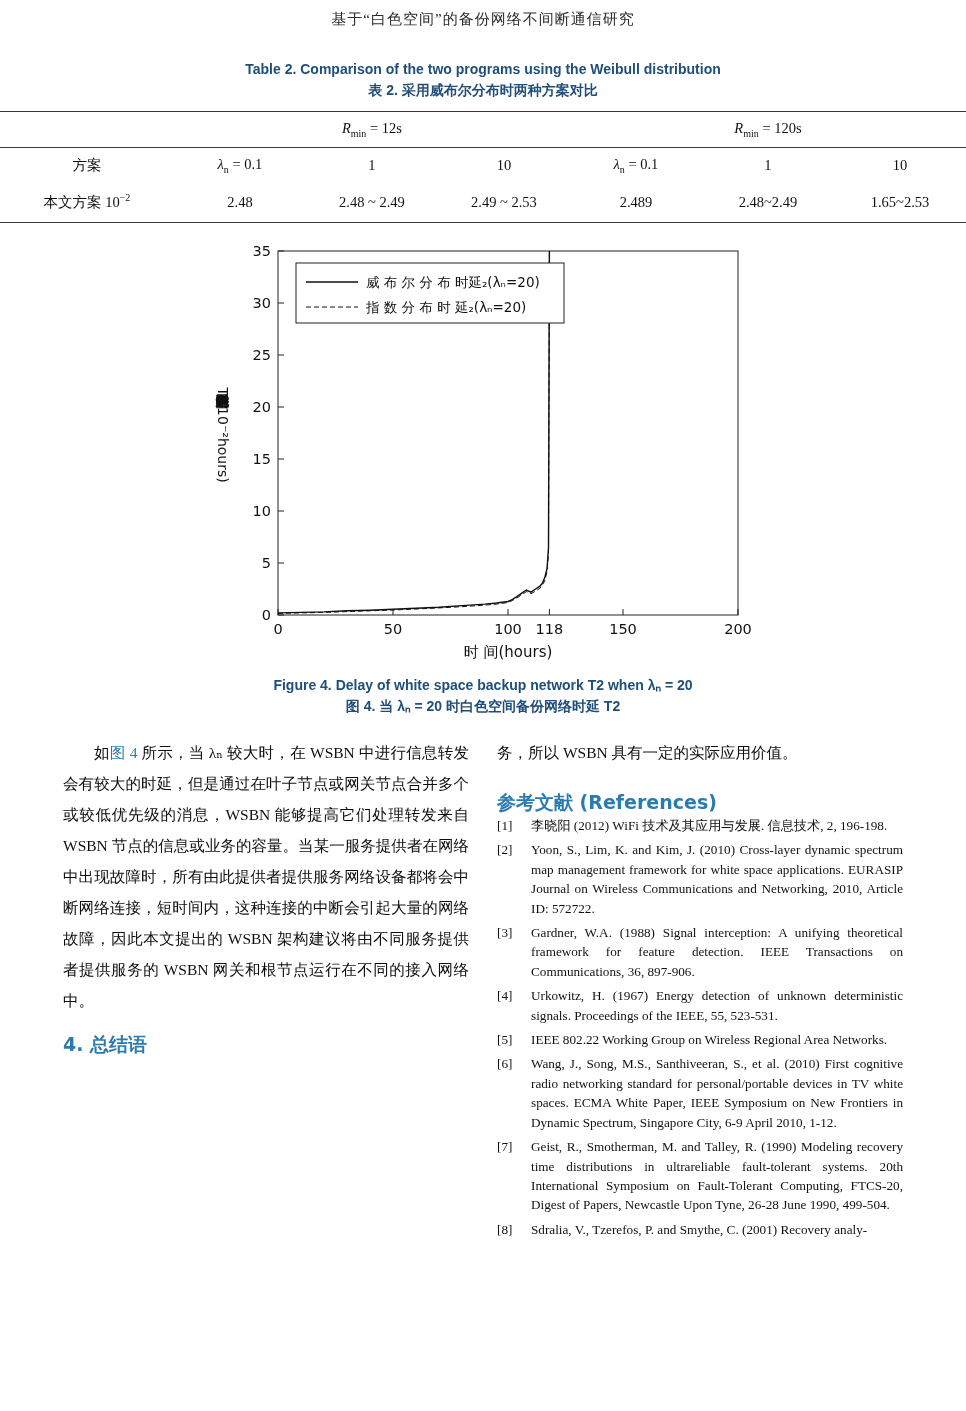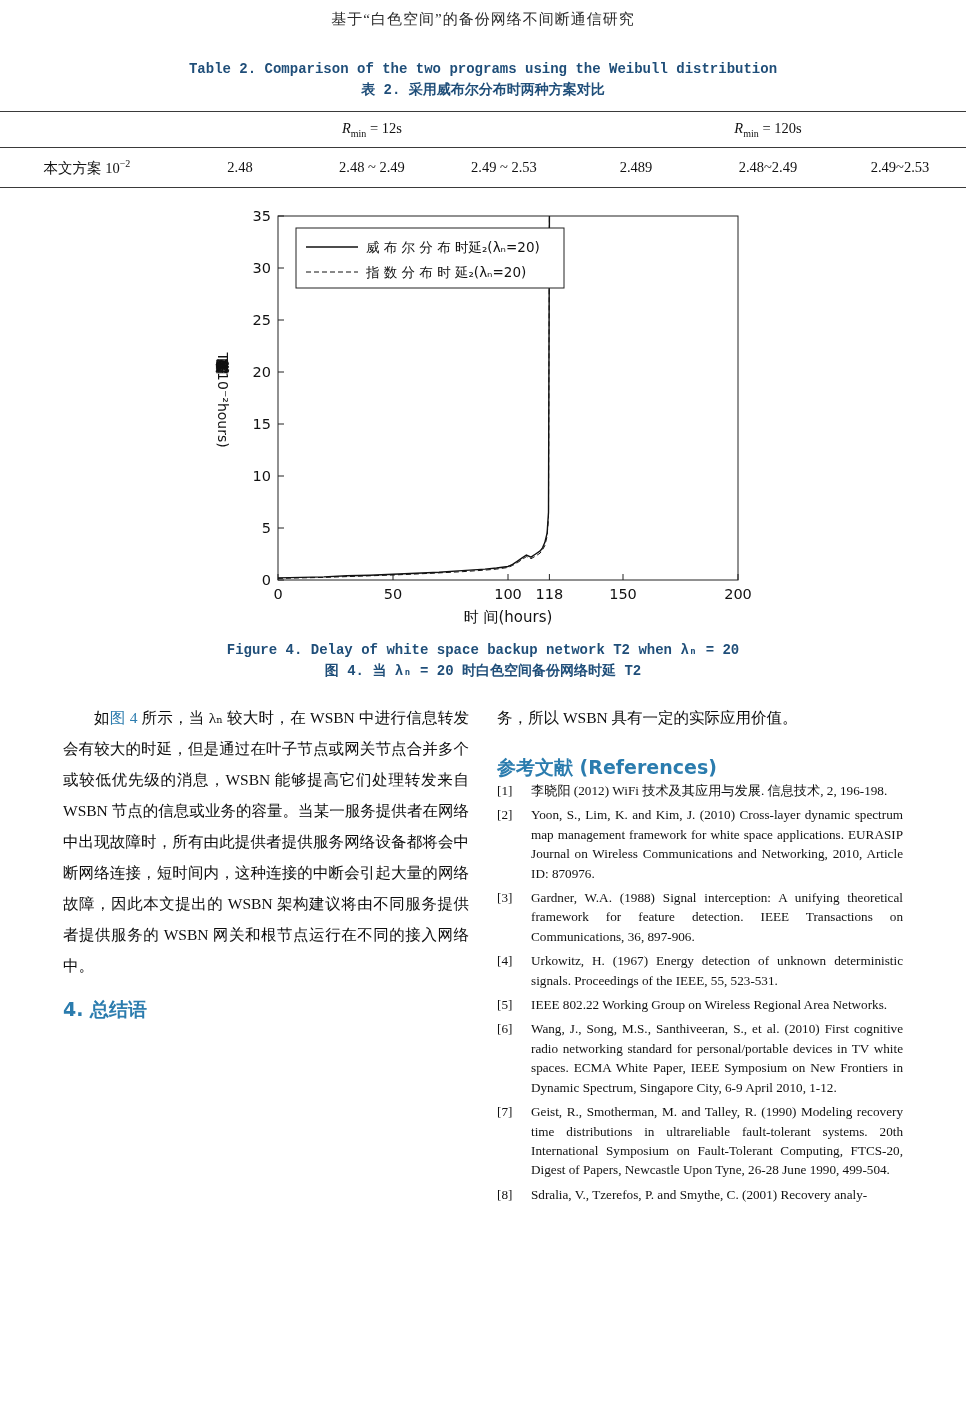--- a/index.html
+++ b/index.html
@@ -5,21 +5,21 @@
   * { margin:0; padding:0; box-sizing:border-box; }
   html,body { background:#ffffff; }
   .page {
     width:966px; height:1411px; margin:0 auto; position:relative; overflow:hidden;
     background:#ffffff; color:#111;
     font-family:"Liberation Serif","DejaVu Serif",serif;
   }
   .running-title { text-align:center; padding-top:10px; font-size:15px; color:#2b2b2b; letter-spacing:1px; }
 
   .cap-block { text-align:center; font-weight:bold; color:#1F4E79;
-    font-family:Liberation Mono, monospace; }
+    font-family:Liberation Sans, sans-serif; }
   .table-captions { margin-top:30px; }
   .cap-line { font-size:14px; line-height:21px; }
 
   .paper-table { width:100%; border-collapse:collapse; margin-top:10px; font-size:14.5px;
     border-top:1.5px solid #3a3a3a; border-bottom:1.5px solid #3a3a3a;padding-left:24px; }
   .paper-table th, .paper-table td { text-align:center; font-weight:normal; padding:0 4px; }
   .group-row th { height:36px; border-bottom:1px solid #3a3a3a; }
   .sub-row th { height:35px; }
   .paper-table tbody td { height:40px; }
   .mvar { font-style:italic; }
@@ -77,30 +77,39 @@
       <col style="width:13.66%">
         <col style="width:13.66%">
         <col style="width:13.66%">
     </colgroup>
     <thead>
       <tr class="group-row">
         <th></th>
         <th colspan="3"><i class="mvar">R</i><sub>min</sub><span> = 12s</span></th>
         <th colspan="3"><i class="mvar">R</i><sub>min</sub><span> = 120s</span></th>
       </tr>
+      <tr class="sub-row">
+        <th>方案</th>
+        <th><i class="mvar">λ</i><sub>n</sub><span> = 0.1</span></th>
+        <th>1</th>
+        <th>10</th>
+        <th><i class="mvar">λ</i><sub>n</sub><span> = 0.1</span></th>
+        <th>1</th>
+        <th>10</th>
+      </tr>
     </thead>
     <tbody>
       <tr>
         <td><span>本文方案 10</span><sup>−2</sup></td>
         <td>2.48</td>
         <td>2.48 ~ 2.49</td>
         <td>2.49 ~ 2.53</td>
         <td>2.489</td>
         <td>2.48~2.49</td>
-        <td>2.49~2.53</td>
+        <td>1.65~2.53</td>
       </tr>
     </tbody>
   </table>
 
   <div class="figure-block">
     <div class="chart-row">
       <div class="y-axis-label">白色空间备份网络时延 T₂(10⁻²hours)</div>
       <svg id="chart-svg" width="520" height="430" viewBox="0 0 520 430">
           <rect x="46" y="12" width="460" height="364" fill="none" stroke="#222" stroke-width="1"></rect>
           <line x1="46" y1="376" x2="52" y2="376" stroke="#222" stroke-width="1"></line>
@@ -161,21 +170,21 @@
     <div class="col">
       <p class="body-p">务，所以 WSBN 具有一定的实际应用价值。</p>
       <h2 class="section-heading refs-heading">参考文献 (References)</h2>
       <div class="ref-list">
         <div class="ref-item">
             <span class="ref-num">[1]</span>
             <span class="ref-text">李晓阳 (2012) WiFi 技术及其应用与发展. 信息技术, 2, 196-198.</span>
           </div>
         <div class="ref-item">
             <span class="ref-num">[2]</span>
-            <span class="ref-text">Yoon, S., Lim, K. and Kim, J. (2010) Cross-layer dynamic spectrum map management framework for white space applications. EURASIP Journal on Wireless Communications and Networking, 2010, Article ID: 870976.</span>
+            <span class="ref-text">Yoon, S., Lim, K. and Kim, J. (2010) Cross-layer dynamic spectrum map management framework for white space applications. EURASIP Journal on Wireless Communications and Networking, 2010, Article ID: 572722.</span>
           </div>
         <div class="ref-item">
             <span class="ref-num">[3]</span>
             <span class="ref-text">Gardner, W.A. (1988) Signal interception: A unifying theoretical framework for feature detection. IEEE Transactions on Communications, 36, 897-906.</span>
           </div>
         <div class="ref-item">
             <span class="ref-num">[4]</span>
             <span class="ref-text">Urkowitz, H. (1967) Energy detection of unknown deterministic signals. Proceedings of the IEEE, 55, 523-531.</span>
           </div>
         <div class="ref-item">

